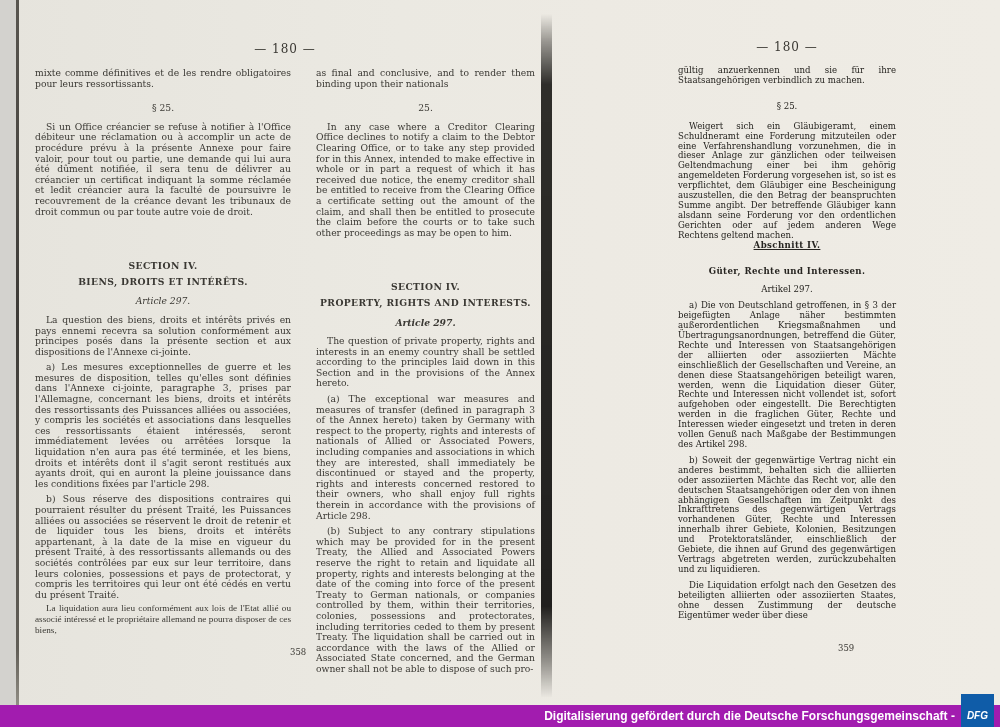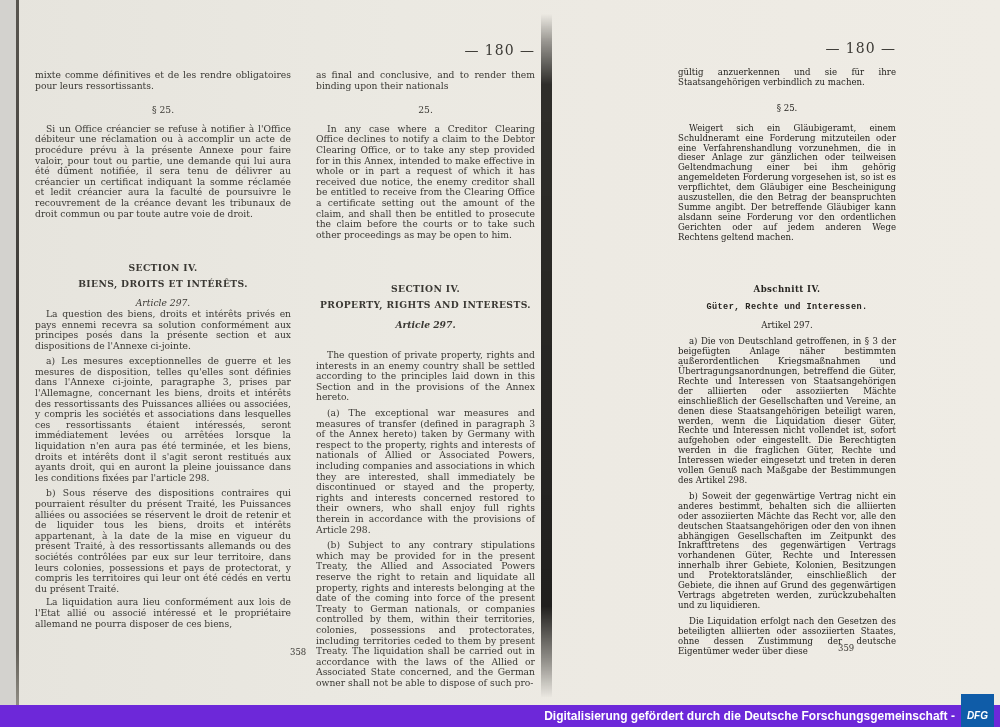--- a/index.html
+++ b/index.html
@@ -28,21 +28,21 @@
       rgba(46,44,40,0) 2%, rgba(46,44,40,0.45) 6%,
       rgba(30,29,26,0.92) 12%, rgba(22,21,19,0.95) 86%,
       rgba(46,44,40,0.45) 94%, rgba(46,44,40,0) 99%);
     border-radius:4px;
     filter:blur(0.4px);
   }
   .page { position:absolute; top:0; }
   .page-left  { left:0;   width:541px; }
   .page-right { left:552px; width:448px; }
   .page-header {
-    font-size:14px; color:#3a3833; text-align:right;
+    font-size:12px; color:#3a3833; text-align:center;
     letter-spacing:1px;
   }
   .page-left  .page-header { margin:42px 6px 0 35px; }
   .page-right .page-header { margin:40px 0 0 126px; width:218px; }
   .two-col { display:flex; gap:25px; padding:12px 6px 0 35px; }
   .col { font-size:9.2px; line-height:10.6px; color:#3a3833; }
   .col-fr { width:256px; flex:none; text-align:justify; }
   .col-en { flex:1; text-align:justify; }
   .col-de {
     margin:12px 0 0 126px; width:218px;
@@ -56,21 +56,21 @@
   .block.center-bold { text-align:center; text-indent:0; font-weight:bold; letter-spacing:0.4px; }
   .block.center-italic { text-align:center; text-indent:0; font-style:italic; }
   .block.center-bold-italic { text-align:center; text-indent:0; font-style:italic; font-weight:bold; }
   .pn {
     position:absolute; font-size:8.5px; color:#3a3833;margin-top:8px;
   }
   .pn-left  { left:290px; bottom:48px; }
   .pn-right { left:838px; bottom:52px; }
   .footer-bar {
     position:absolute; left:0; bottom:0; width:1000px; height:22px;
-    background:#6d28d9;
+    background:#a21caf;
     display:flex; align-items:center; justify-content:flex-end;
     gap:6px; padding-right:6px; box-sizing:border-box;
   }
   .footer-text {
     color:#ffffff;
     font-family:"Liberation Sans", sans-serif;
     font-size:12px; font-weight:bold;
   }
   .dfg-logo {
     background:#0f5ca8; color:#ffffff;
@@ -89,49 +89,49 @@
   <div class="page page-left">
     <div class="page-header">— 180 —</div>
     <div class="two-col">
       <div class="col col-fr" lang="fr">
           <div class="block flush">mixte comme définitives et de les rendre obligatoires pour leurs ressortissants.</div>
           <div class="block center" style="margin-top: 14px;">§ 25.</div>
           <div class="block body" style="margin-top: 8px;">Si un Office créancier se refuse à notifier à l'Office débiteur une réclamation ou à accomplir un acte de procédure prévu à la présente Annexe pour faire valoir, pour tout ou partie, une demande qui lui aura été dûment notifiée, il sera tenu de délivrer au créancier un certificat indiquant la somme réclamée et ledit créancier aura la faculté de poursuivre le recouvrement de la créance devant les tribunaux de droit commun ou par toute autre voie de droit.</div>
           <div class="block center-bold" style="margin-top: 44px;">SECTION IV.</div>
           <div class="block center-bold" style="margin-top: 5px;">BIENS, DROITS ET INTÉRÊTS.</div>
           <div class="block center-italic" style="margin-top: 9px;">Article 297.</div>
-          <div class="block body" style="">La question des biens, droits et intérêts privés en pays ennemi recevra sa solution conformément aux principes posés dans la présente section et aux dispositions de l'Annexe ci-jointe.</div>
+          <div class="block body" style="margin-top: 8px;">La question des biens, droits et intérêts privés en pays ennemi recevra sa solution conformément aux principes posés dans la présente section et aux dispositions de l'Annexe ci-jointe.</div>
           <div class="block body" style="margin-top: 5px;">a) Les mesures exceptionnelles de guerre et les mesures de disposition, telles qu'elles sont définies dans l'Annexe ci-jointe, paragraphe 3, prises par l'Allemagne, concernant les biens, droits et intérêts des ressortissants des Puissances alliées ou associées, y compris les sociétés et associations dans lesquelles ces ressortissants étaient intéressés, seront immédiatement levées ou arrêtées lorsque la liquidation n'en aura pas été terminée, et les biens, droits et intérêts dont il s'agit seront restitués aux ayants droit, qui en auront la pleine jouissance dans les conditions fixées par l'article 298.</div>
           <div class="block body" style="margin-top: 5px;">b) Sous réserve des dispositions contraires qui pourraient résulter du présent Traité, les Puissances alliées ou associées se réservent le droit de retenir et de liquider tous les biens, droits et intérêts appartenant, à la date de la mise en vigueur du présent Traité, à des ressortissants allemands ou des sociétés contrôlées par eux sur leur territoire, dans leurs colonies, possessions et pays de protectorat, y compris les territoires qui leur ont été cédés en vertu du présent Traité.</div>
-          <div class="block body" style="margin-top: 3px;">La liquidation aura lieu conformément aux lois de l'Etat allié ou associé intéressé et le propriétaire allemand ne pourra disposer de ces biens,</div>
+          <div class="block body" style="margin-top: 3px; font-family: Liberation Serif, serif;">La liquidation aura lieu conformément aux lois de l'Etat allié ou associé intéressé et le propriétaire allemand ne pourra disposer de ces biens,</div>
         </div>
       <div class="col col-en" lang="en">
           <div class="block flush">as final and conclusive, and to render them binding upon their nationals</div>
           <div class="block center" style="margin-top: 14px;">25.</div>
           <div class="block body" style="margin-top: 8px;">In any case where a Creditor Clearing Office declines to notify a claim to the Debtor Clearing Office, or to take any step provided for in this Annex, intended to make effective in whole or in part a request of which it has received due notice, the enemy creditor shall be entitled to receive from the Clearing Office a certificate setting out the amount of the claim, and shall then be entitled to prosecute the claim before the courts or to take such other proceedings as may be open to him.</div>
           <div class="block center-bold" style="margin-top: 44px;">SECTION IV.</div>
           <div class="block center-bold" style="margin-top: 5px;">PROPERTY, RIGHTS AND INTERESTS.</div>
           <div class="block center-bold-italic" style="margin-top: 9px;">Article 297.</div>
-          <div class="block body" style="margin-top: 20px;">The question of private property, rights and interests in an enemy country shall be settled according to the principles laid down in this Section and in the provisions of the Annex hereto.</div>
+          <div class="block body" style="margin-top: 8px;">The question of private property, rights and interests in an enemy country shall be settled according to the principles laid down in this Section and in the provisions of the Annex hereto.</div>
           <div class="block body" style="margin-top: 5px;">(a) The exceptional war measures and measures of transfer (defined in paragraph 3 of the Annex hereto) taken by Germany with respect to the property, rights and interests of nationals of Allied or Associated Powers, including companies and associations in which they are interested, shall immediately be discontinued or stayed and the property, rights and interests concerned restored to their owners, who shall enjoy full rights therein in accordance with the provisions of Article 298.</div>
           <div class="block body" style="margin-top: 5px;">(b) Subject to any contrary stipulations which may be provided for in the present Treaty, the Allied and Associated Powers reserve the right to retain and liquidate all property, rights and interests belonging at the date of the coming into force of the present Treaty to German nationals, or companies controlled by them, within their territories, colonies, possessions and protectorates, including territories ceded to them by present Treaty. The liquidation shall be carried out in accordance with the laws of the Allied or Associated State concerned, and the German owner shall not be able to dispose of such pro-</div>
         </div>
     </div>
   </div>
 
   <div class="gutter"></div>
 
   <div class="page page-right">
     <div class="page-header">— 180 —</div>
     <div class="col col-de" lang="de">
         <div class="block flush">gültig anzuerkennen und sie für ihre Staatsangehörigen verbindlich zu machen.</div>
         <div class="block center" style="margin-top: 16px;">§ 25.</div>
         <div class="block body" style="margin-top: 10px;">Weigert sich ein Gläubigeramt, einem Schuldneramt eine Forderung mitzuteilen oder eine Verfahrenshandlung vorzunehmen, die in dieser Anlage zur gänzlichen oder teilweisen Geltendmachung einer bei ihm gehörig angemeldeten Forderung vorgesehen ist, so ist es verpflichtet, dem Gläubiger eine Bescheinigung auszustellen, die den Betrag der beanspruchten Summe angibt. Der betreffende Gläubiger kann alsdann seine Forderung vor den ordentlichen Gerichten oder auf jedem anderen Wege Rechtens geltend machen.</div>
-        <div class="block center-bold" style="margin-top: 42px;">Abschnitt IV.</div>
-        <div class="block center-bold" style="margin-top: 8px; font-family: Liberation Mono, monospace;">Güter, Rechte und Interessen.</div>
+        <div class="block center-bold" style=" text-decoration: underline;">Abschnitt IV.</div>
+        <div class="block center-bold" style="margin-top: 16px;">Güter, Rechte und Interessen.</div>
         <div class="block center" style="margin-top: 9px;">Artikel 297.</div>
         <div class="block body" style="margin-top: 6px;">a) Die von Deutschland getroffenen, in § 3 der beigefügten Anlage näher bestimmten außerordentlichen Kriegsmaßnahmen und Übertragungsanordnungen, betreffend die Güter, Rechte und Interessen von Staatsangehörigen der alliierten oder assoziierten Mächte einschließlich der Gesellschaften und Vereine, an denen diese Staatsangehörigen beteiligt waren, werden, wenn die Liquidation dieser Güter, Rechte und Interessen nicht vollendet ist, sofort aufgehoben oder eingestellt. Die Berechtigten werden in die fraglichen Güter, Rechte und Interessen wieder eingesetzt und treten in deren vollen Genuß nach Maßgabe der Bestimmungen des Artikel 298.</div>
         <div class="block body" style="margin-top: 6px;">b) Soweit der gegenwärtige Vertrag nicht ein anderes bestimmt, behalten sich die alliierten oder assoziierten Mächte das Recht vor, alle den deutschen Staatsangehörigen oder den von ihnen abhängigen Gesellschaften im Zeitpunkt des Inkrafttretens des gegenwärtigen Vertrags vorhandenen Güter, Rechte und Interessen innerhalb ihrer Gebiete, Kolonien, Besitzungen und Protektoratsländer, einschließlich der Gebiete, die ihnen auf Grund des gegenwärtigen Vertrags abgetreten werden, zurückzubehalten und zu liquidieren.</div>
         <div class="block body" style="margin-top: 6px;">Die Liquidation erfolgt nach den Gesetzen des beteiligten alliierten oder assoziierten Staates, ohne dessen Zustimmung der deutsche Eigentümer weder über diese</div>
       </div>
   </div>
 
   <div class="pn pn-left">358</div>
   <div class="pn pn-right">359</div>
 </div>

